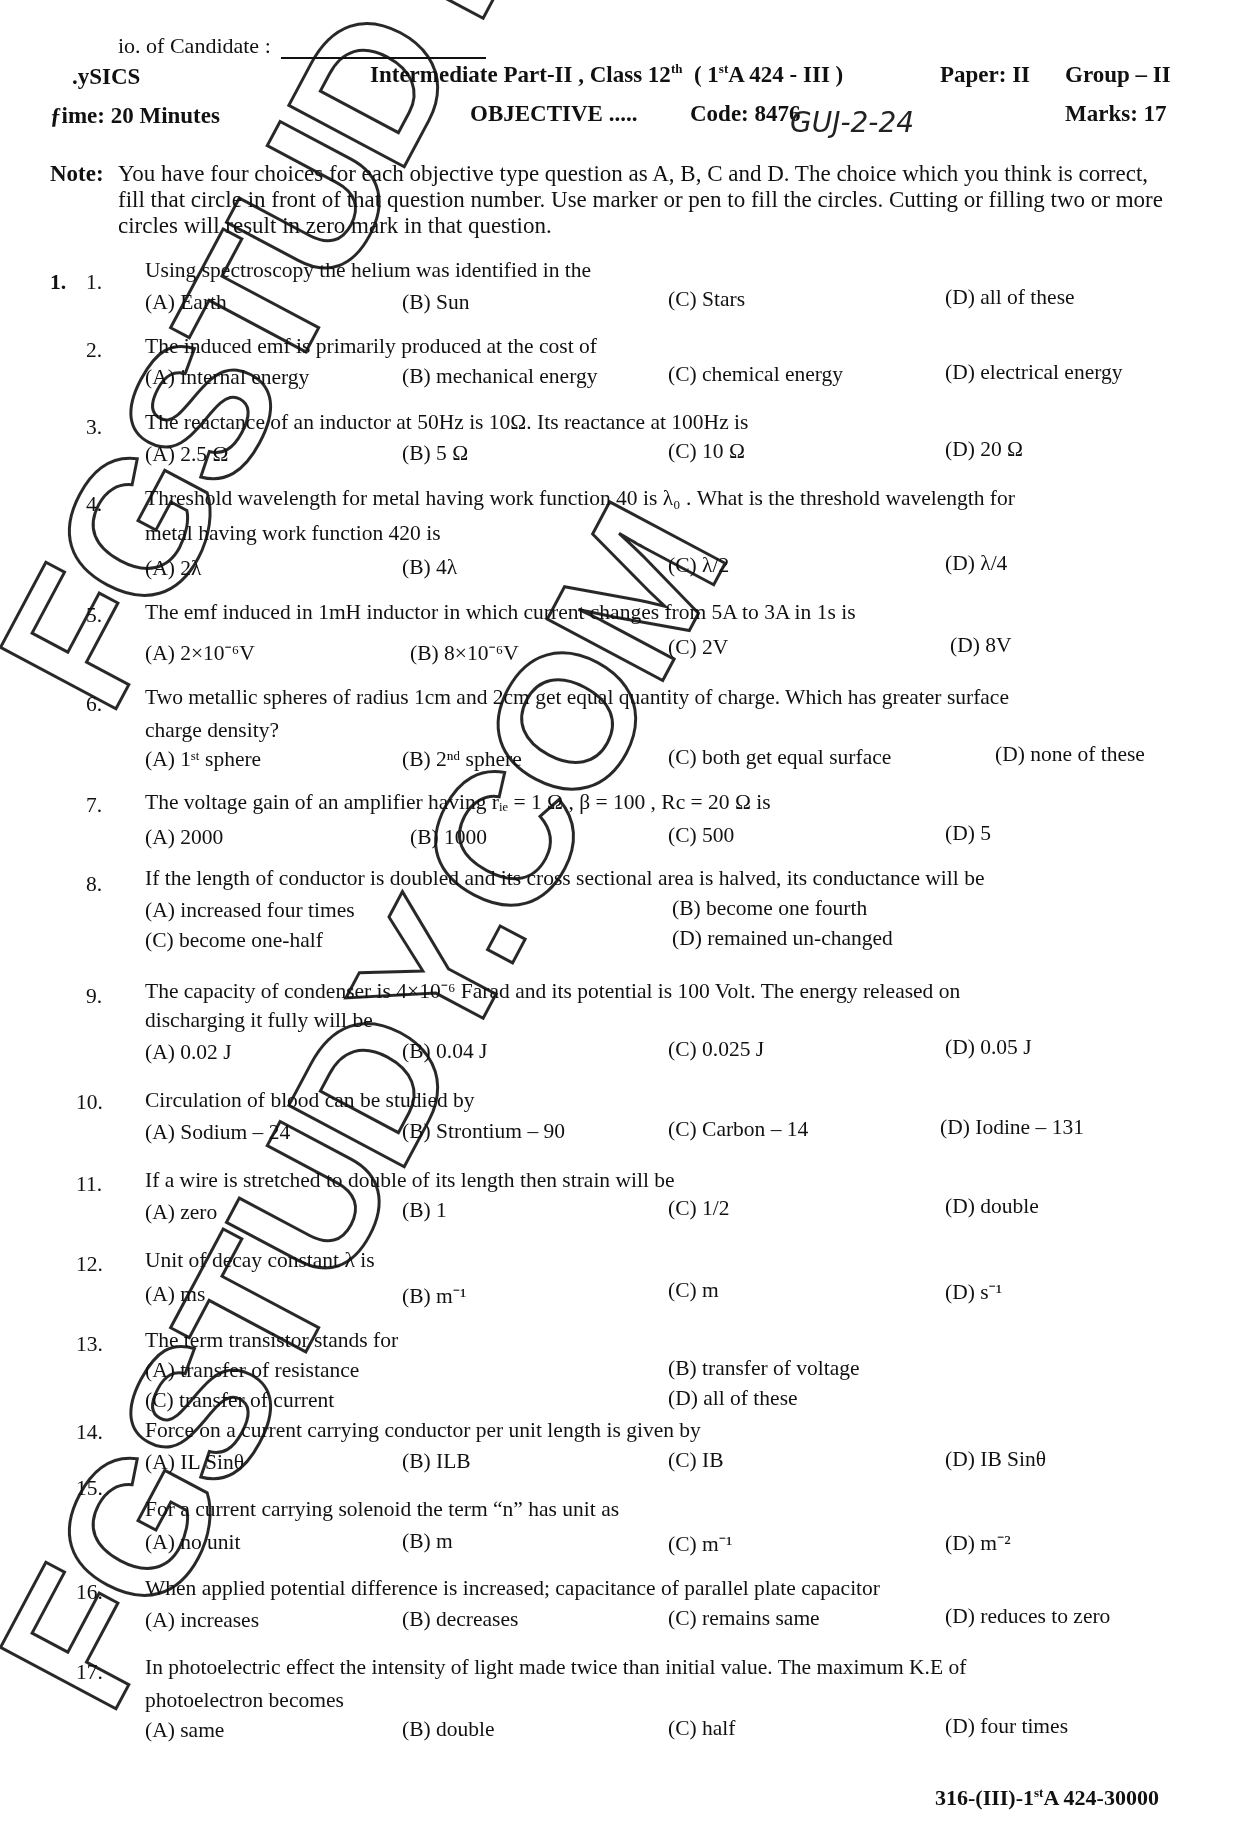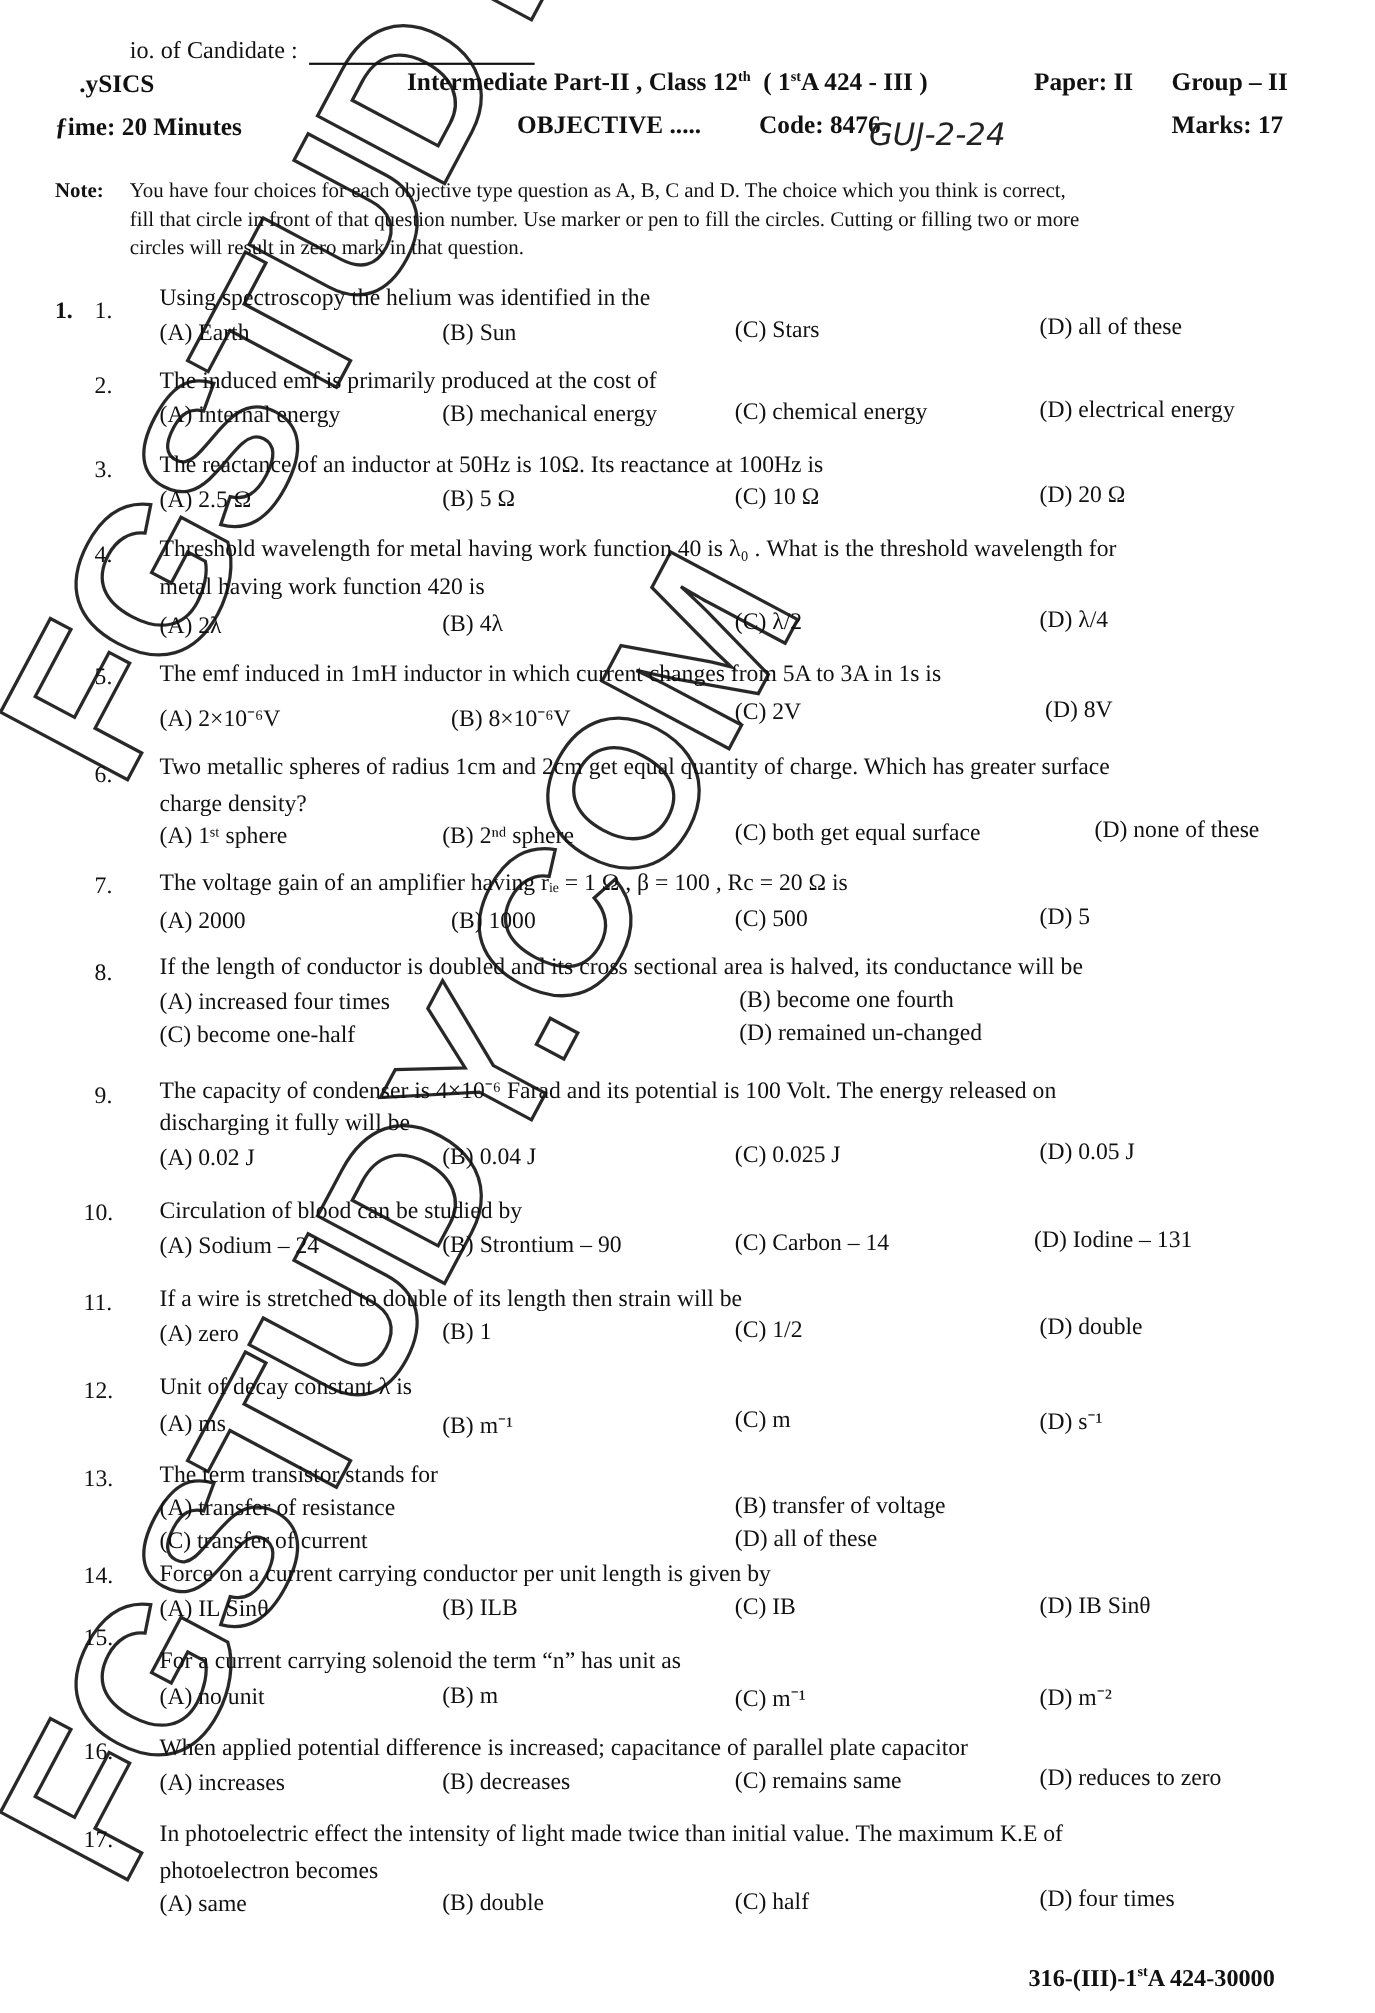--- a/index.html
+++ b/index.html
@@ -5,21 +5,21 @@
     html, body { margin: 0; padding: 0; background: #ffffff; }
     body {
       width: 1250px; height: 1830px; position: relative; overflow: hidden;
       font-family: "Liberation Serif", serif; color: #111;
     }
     .abs { position: absolute; white-space: nowrap; }
     .bold { font-weight: bold; }
     .hdr { font-size: 23px; font-weight: bold; }
     .candidate { font-size: 22px; }
     .blank-line { display: inline-block; width: 205px; border-bottom: 2px solid #111; margin-left: 10px; height: 1px; vertical-align: bottom; }
-    .note { font-size: 19px; line-height: 27px; }
+    .note { font-size: 23px; line-height: 27px; }
     .q { font-size: 21.5px; }
     .qnum { position: absolute; font-size: 21.5px; }
     .opt { position: absolute; font-size: 21.5px; white-space: nowrap; }
     sup, sub { font-size: 13px; line-height: 0; }
     .hand { font-family: "DejaVu Sans", sans-serif; font-style: italic; font-size: 28px; color: #222; }
     .footer { font-size: 22px; font-weight: bold; }
     svg.wm { position: absolute; left: 0; top: 0; pointer-events: none; }
   </style>
 </head>
 <body>

